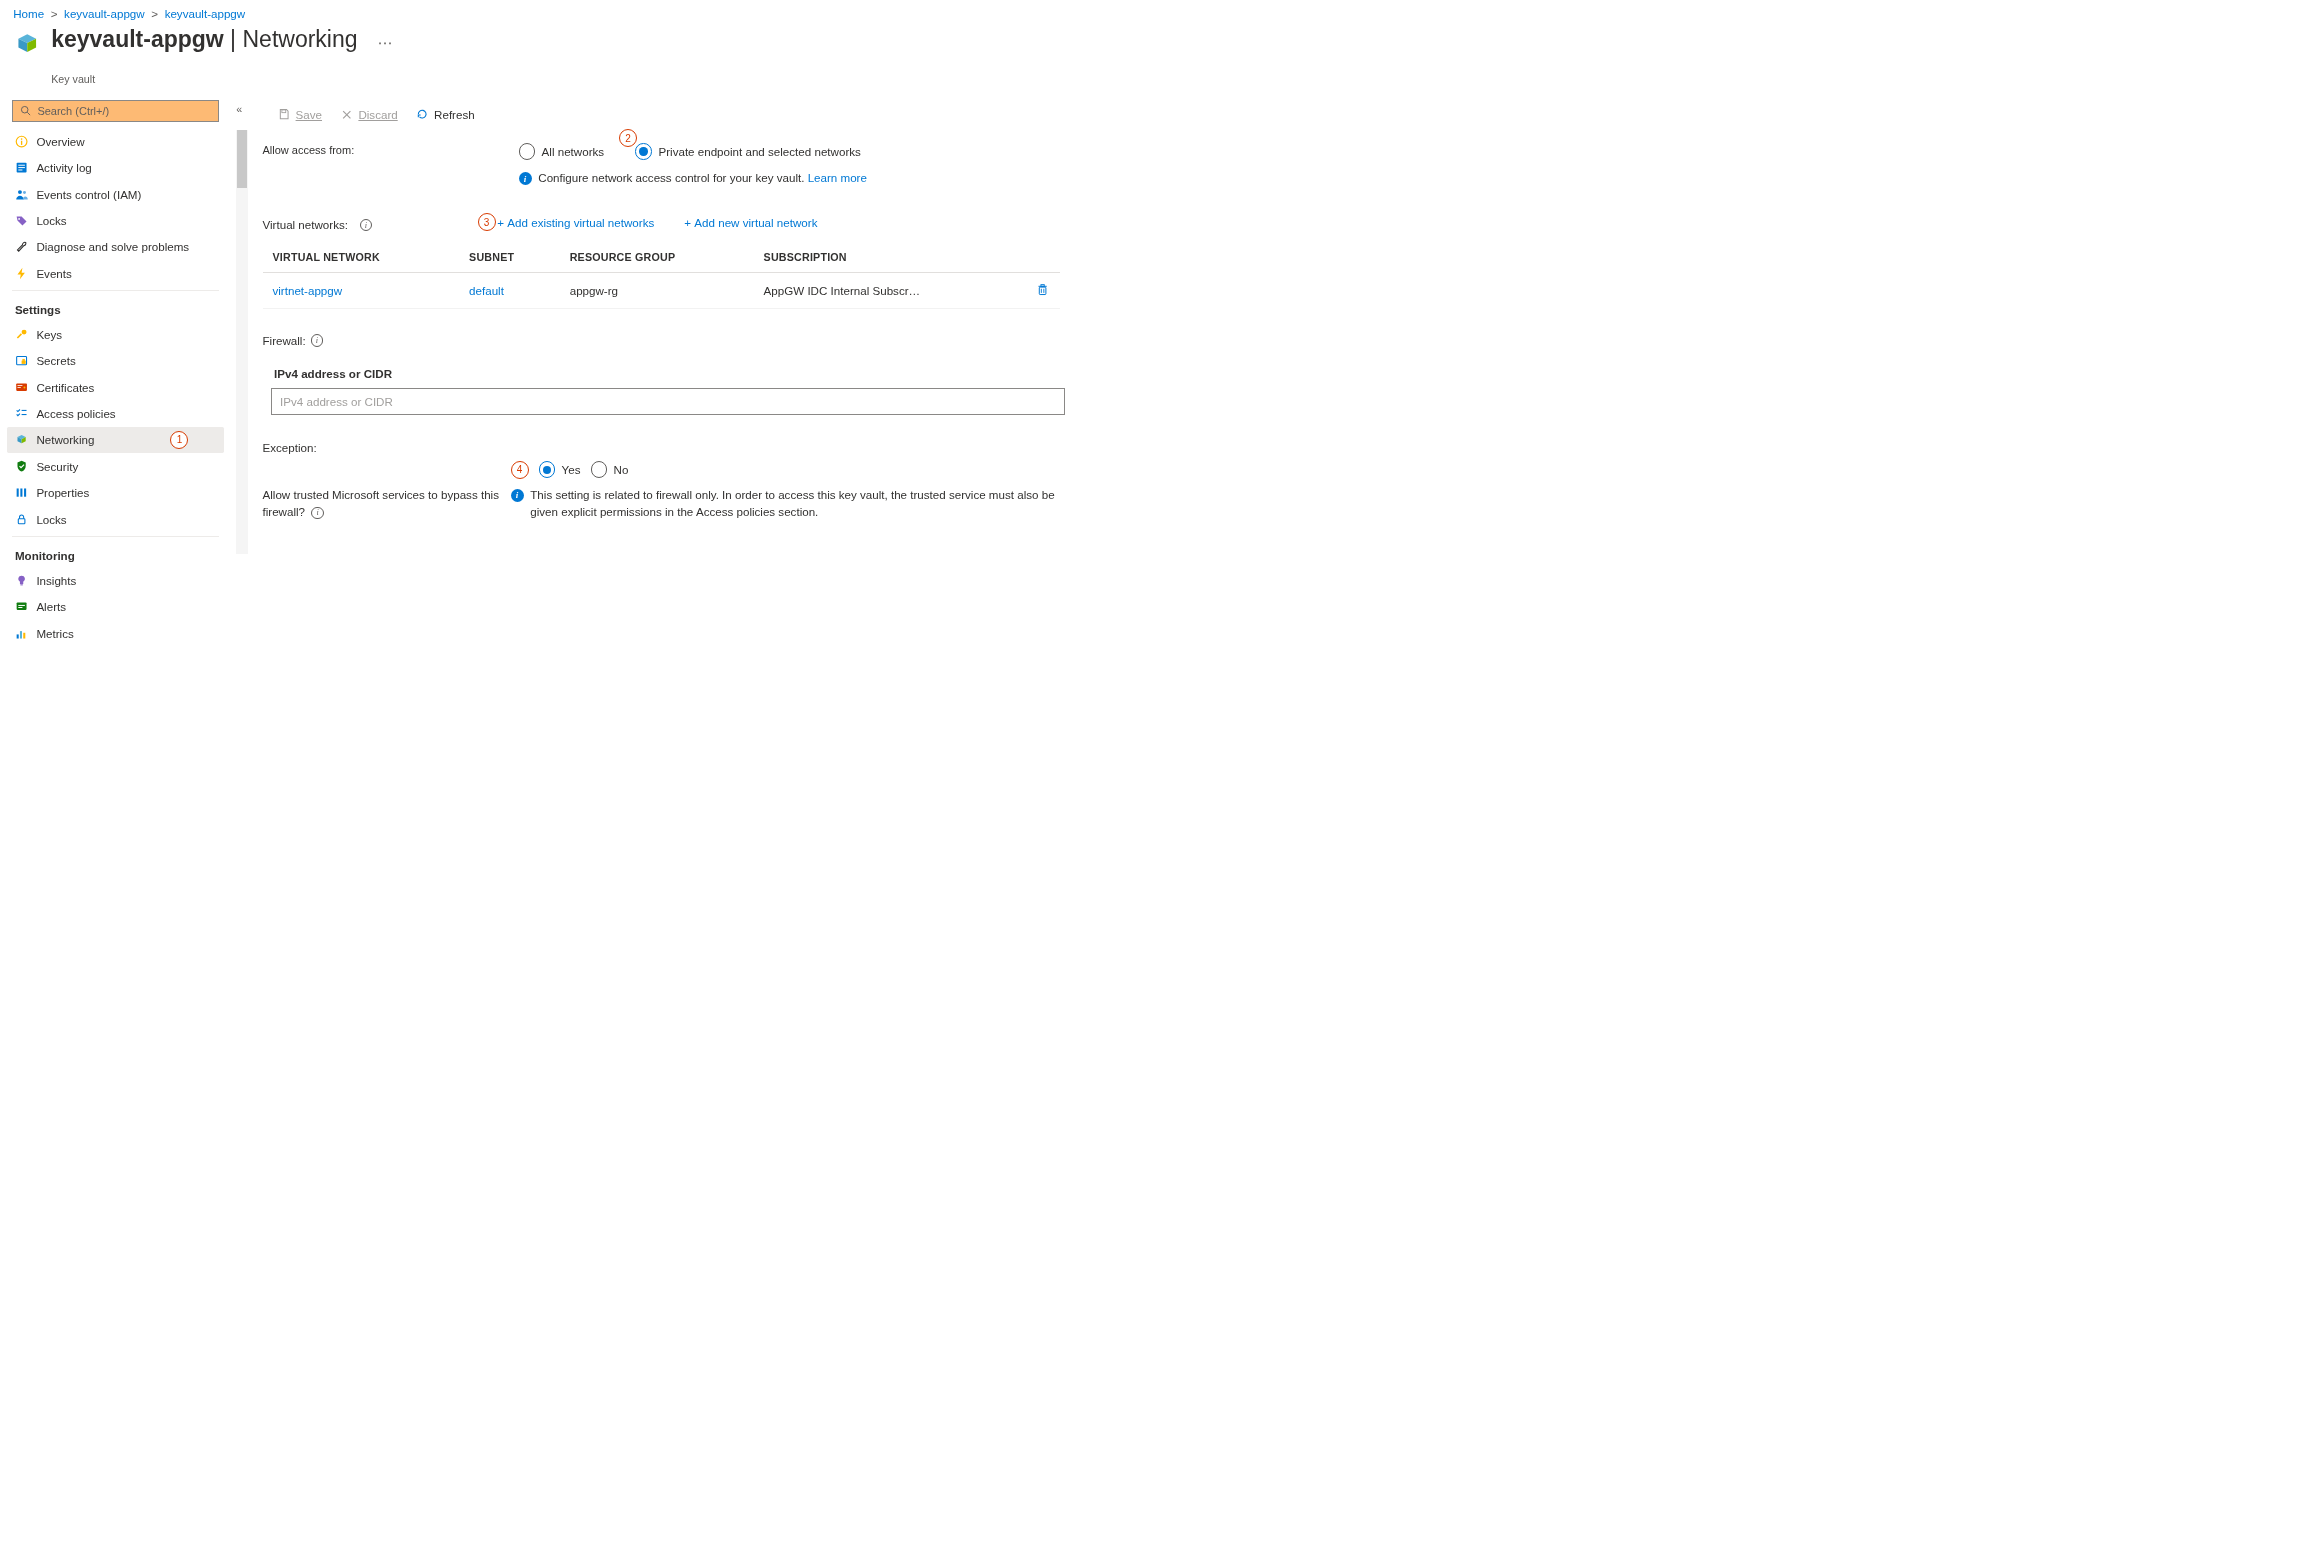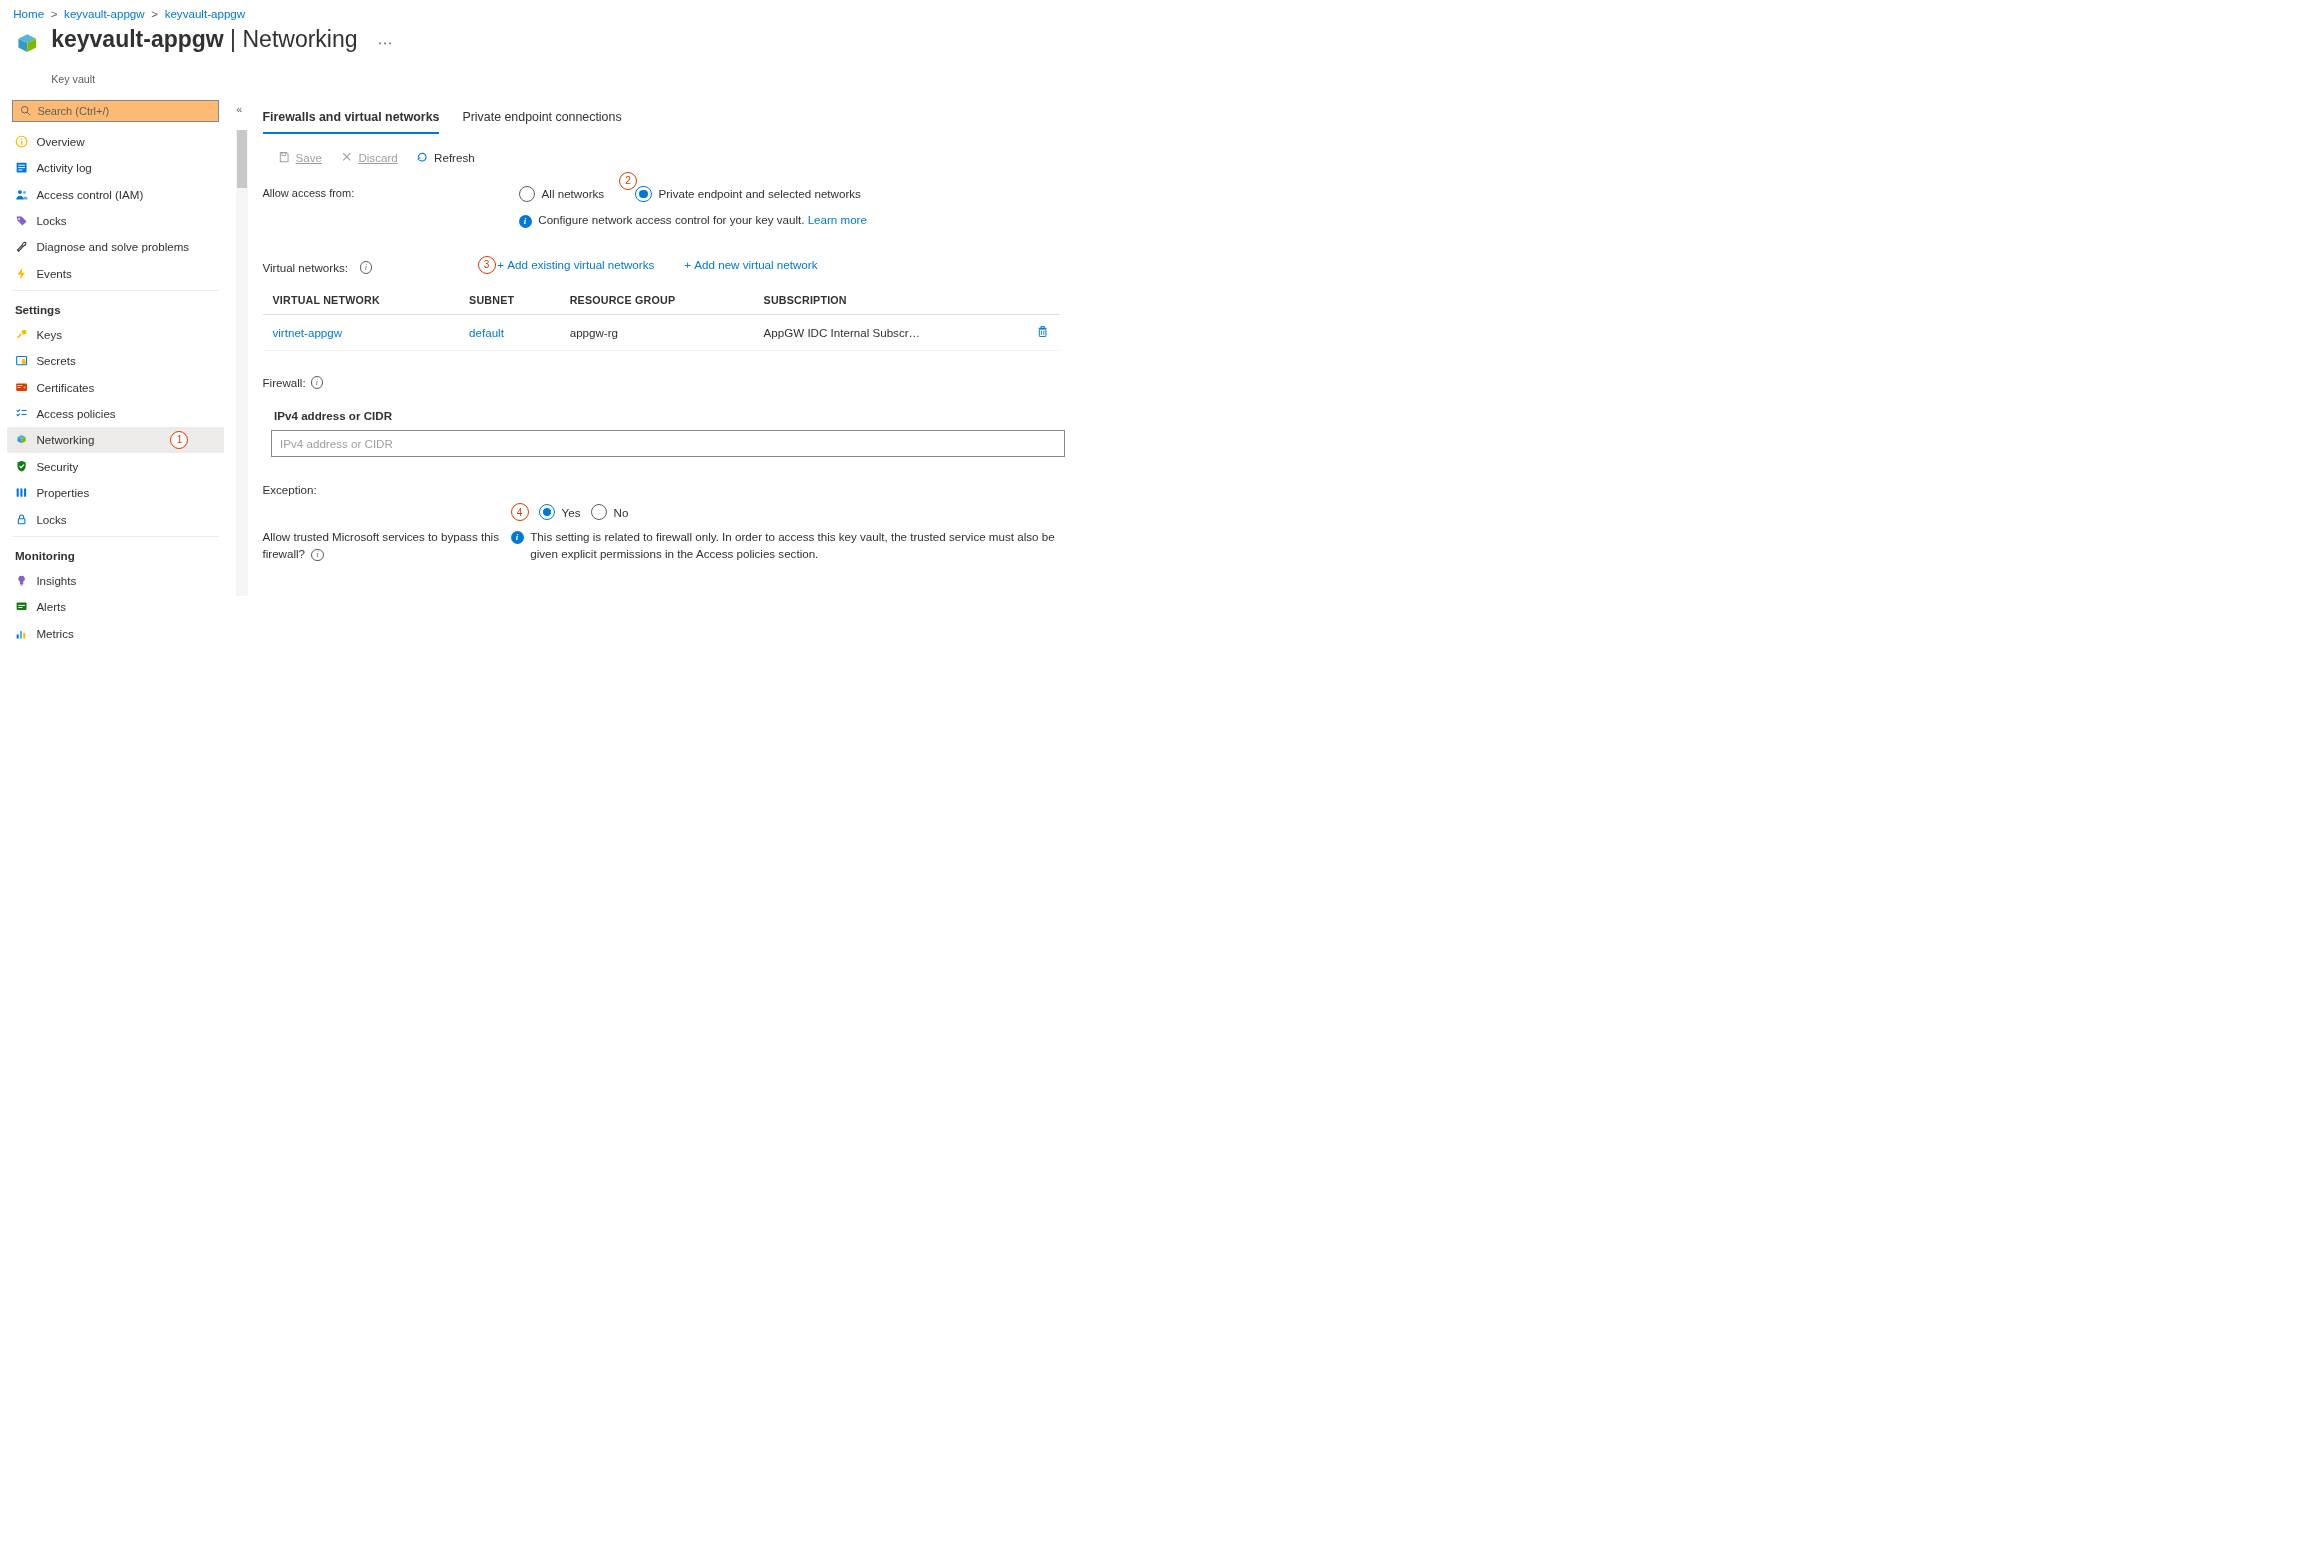--- a/index.html
+++ b/index.html
@@ -271,21 +271,21 @@
       </li>
       <li class="nav-item">
         <span class="mini-icon">
             <svg viewBox="0 0 16 16" width="13.2" height="13.2">
               <circle cx="6" cy="5" r="2.4" fill="#0078d4"></circle>
               <path d="M1.5 14c0-2.6 2-4.7 4.5-4.7S10.5 11.4 10.5 14" fill="#0078d4"></path>
               <circle cx="11.5" cy="5.5" r="1.8" fill="#69afe5"></circle>
               <path d="M9.5 14c0-2 1.3-3.6 3-3.6s3 1.6 3 3.6" fill="#69afe5"></path>
             </svg>
           </span>
-        <span>Access control (IAM)</span>
+        <span>Events control (IAM)</span>
       </li>
       <li class="nav-item">
         <span class="mini-icon">
             <svg viewBox="0 0 16 16" width="13.2" height="13.2">
               <path d="M2 3l6 0 6 6-5 5-6-6z" fill="#8661c5"></path>
               <circle cx="5" cy="6" r="1.1" fill="#fff"></circle>
             </svg>
           </span>
         <span>Locks</span>
       </li>
@@ -429,24 +429,20 @@
     </ul>
   </aside>
 
   <div class="collapse-chevrons">«</div>
 
   <main class="main">
     <div class="main-scrollbar-track">
         <div class="main-scrollbar-thumb"></div>
       </div>
 
-    <div class="tabs">
-      <div class="tab active">Firewalls and virtual networks</div>
-      <div class="tab">Private endpoint connections</div>
-    </div>
 
     <div class="toolbar">
       <div class="tb-btn tb-disabled">
         <span class="mini-icon">
             <svg viewBox="0 0 16 16" width="12.4" height="12.4">
               <path d="M3 2h8l2 2v10H3z" fill="none" stroke="#a19f9d" stroke-width="1.3"></path>
               <rect x="5" y="2.5" width="5" height="3.5" fill="none" stroke="#a19f9d" stroke-width="1.1"></rect>
             </svg>
           </span>
         <span>Save</span>

